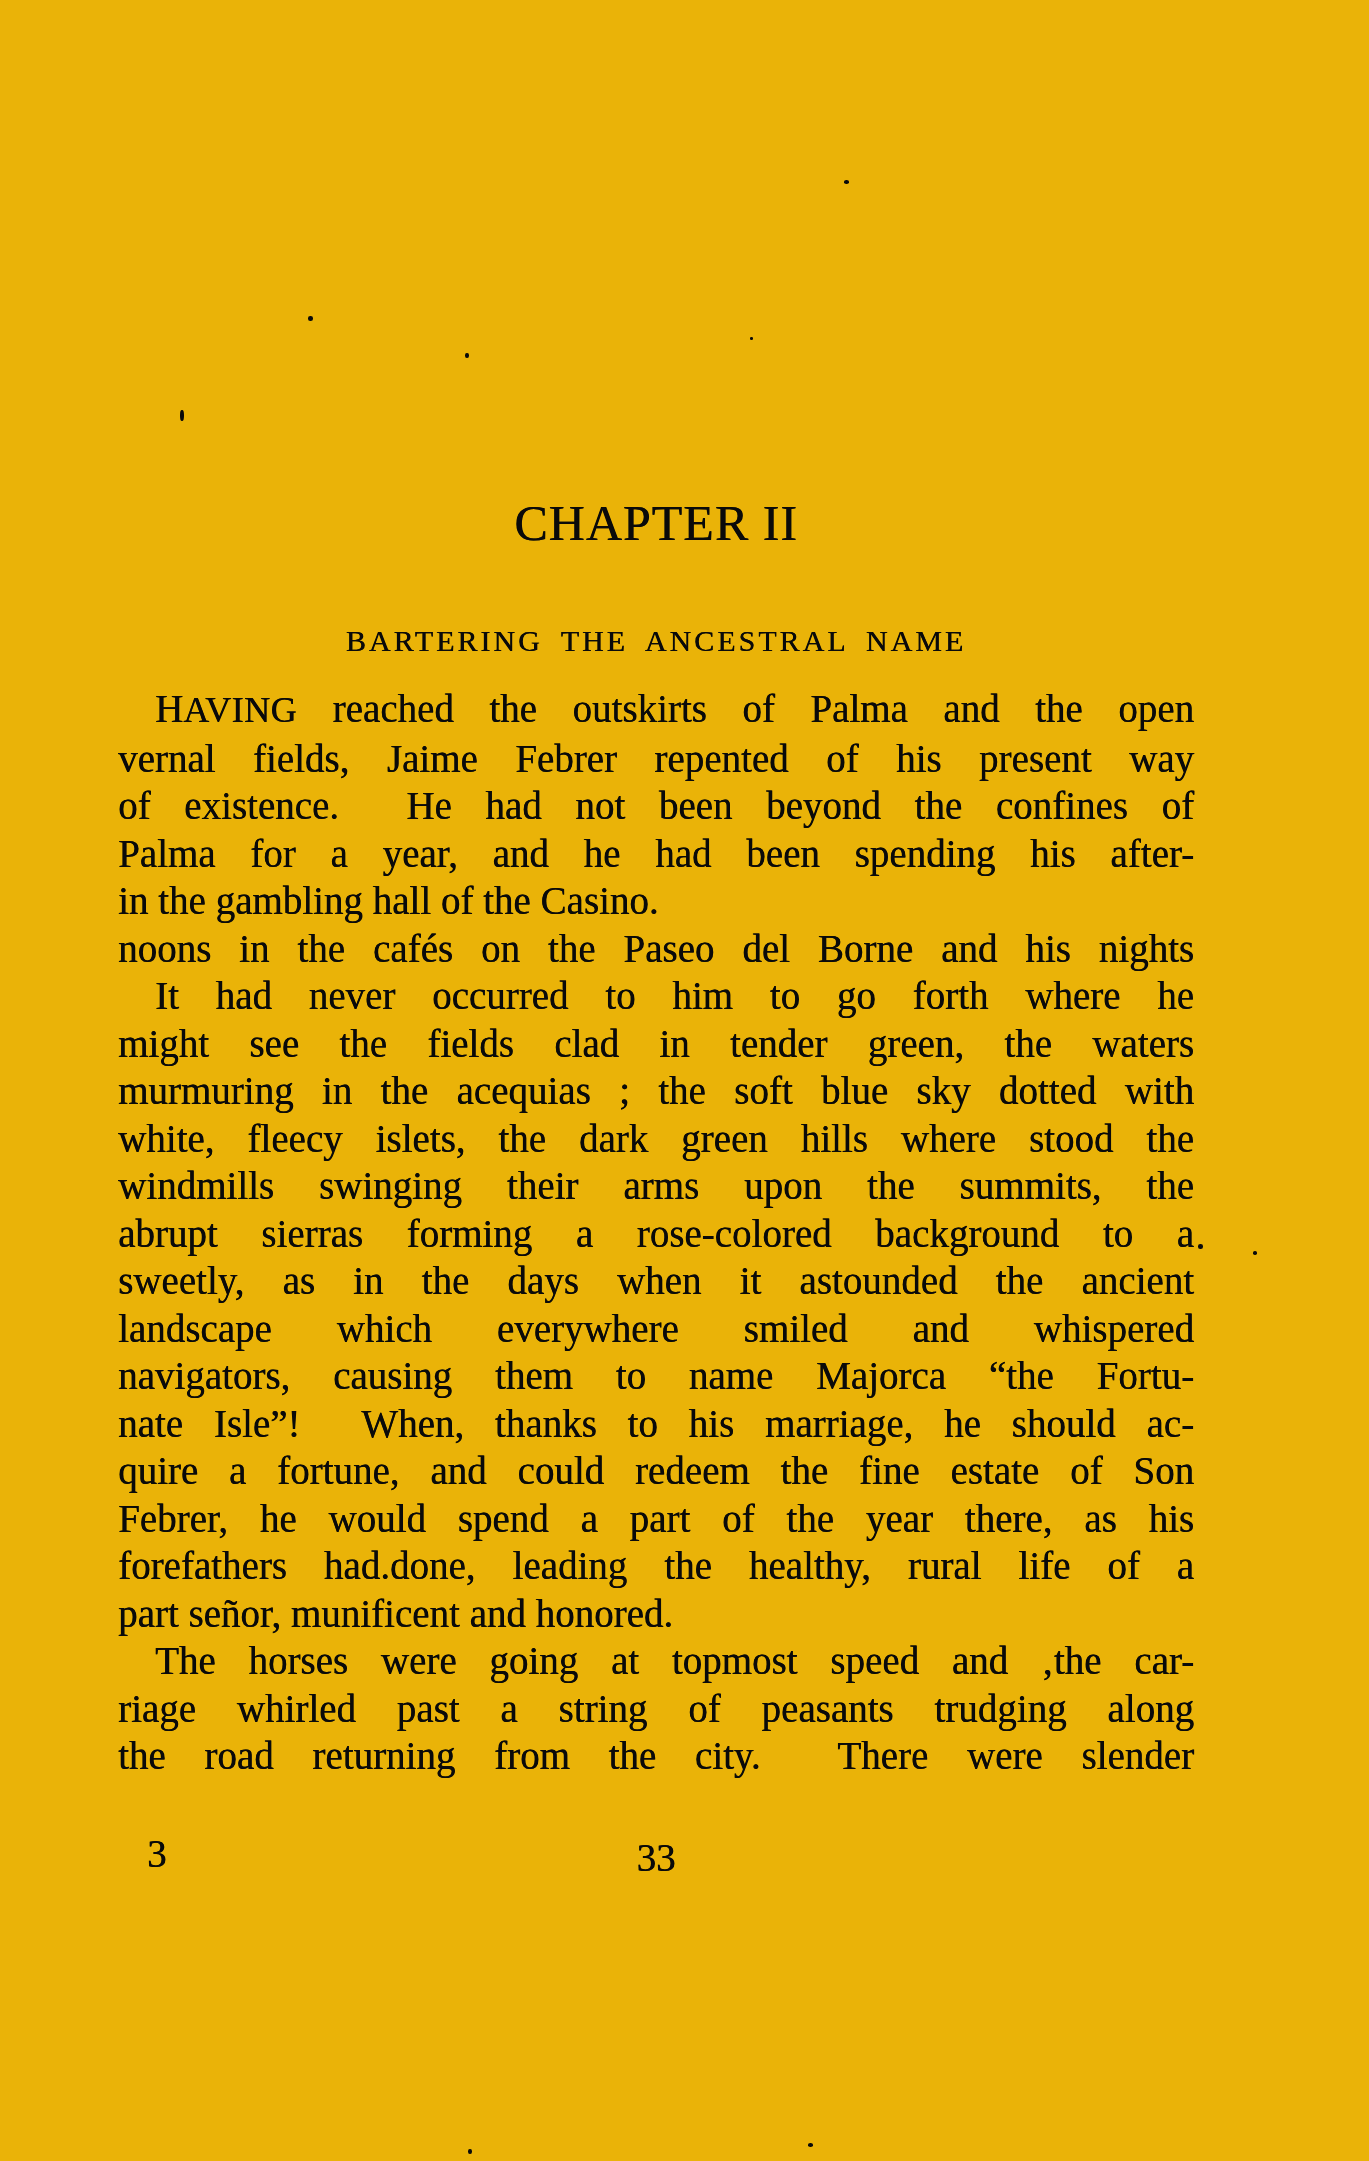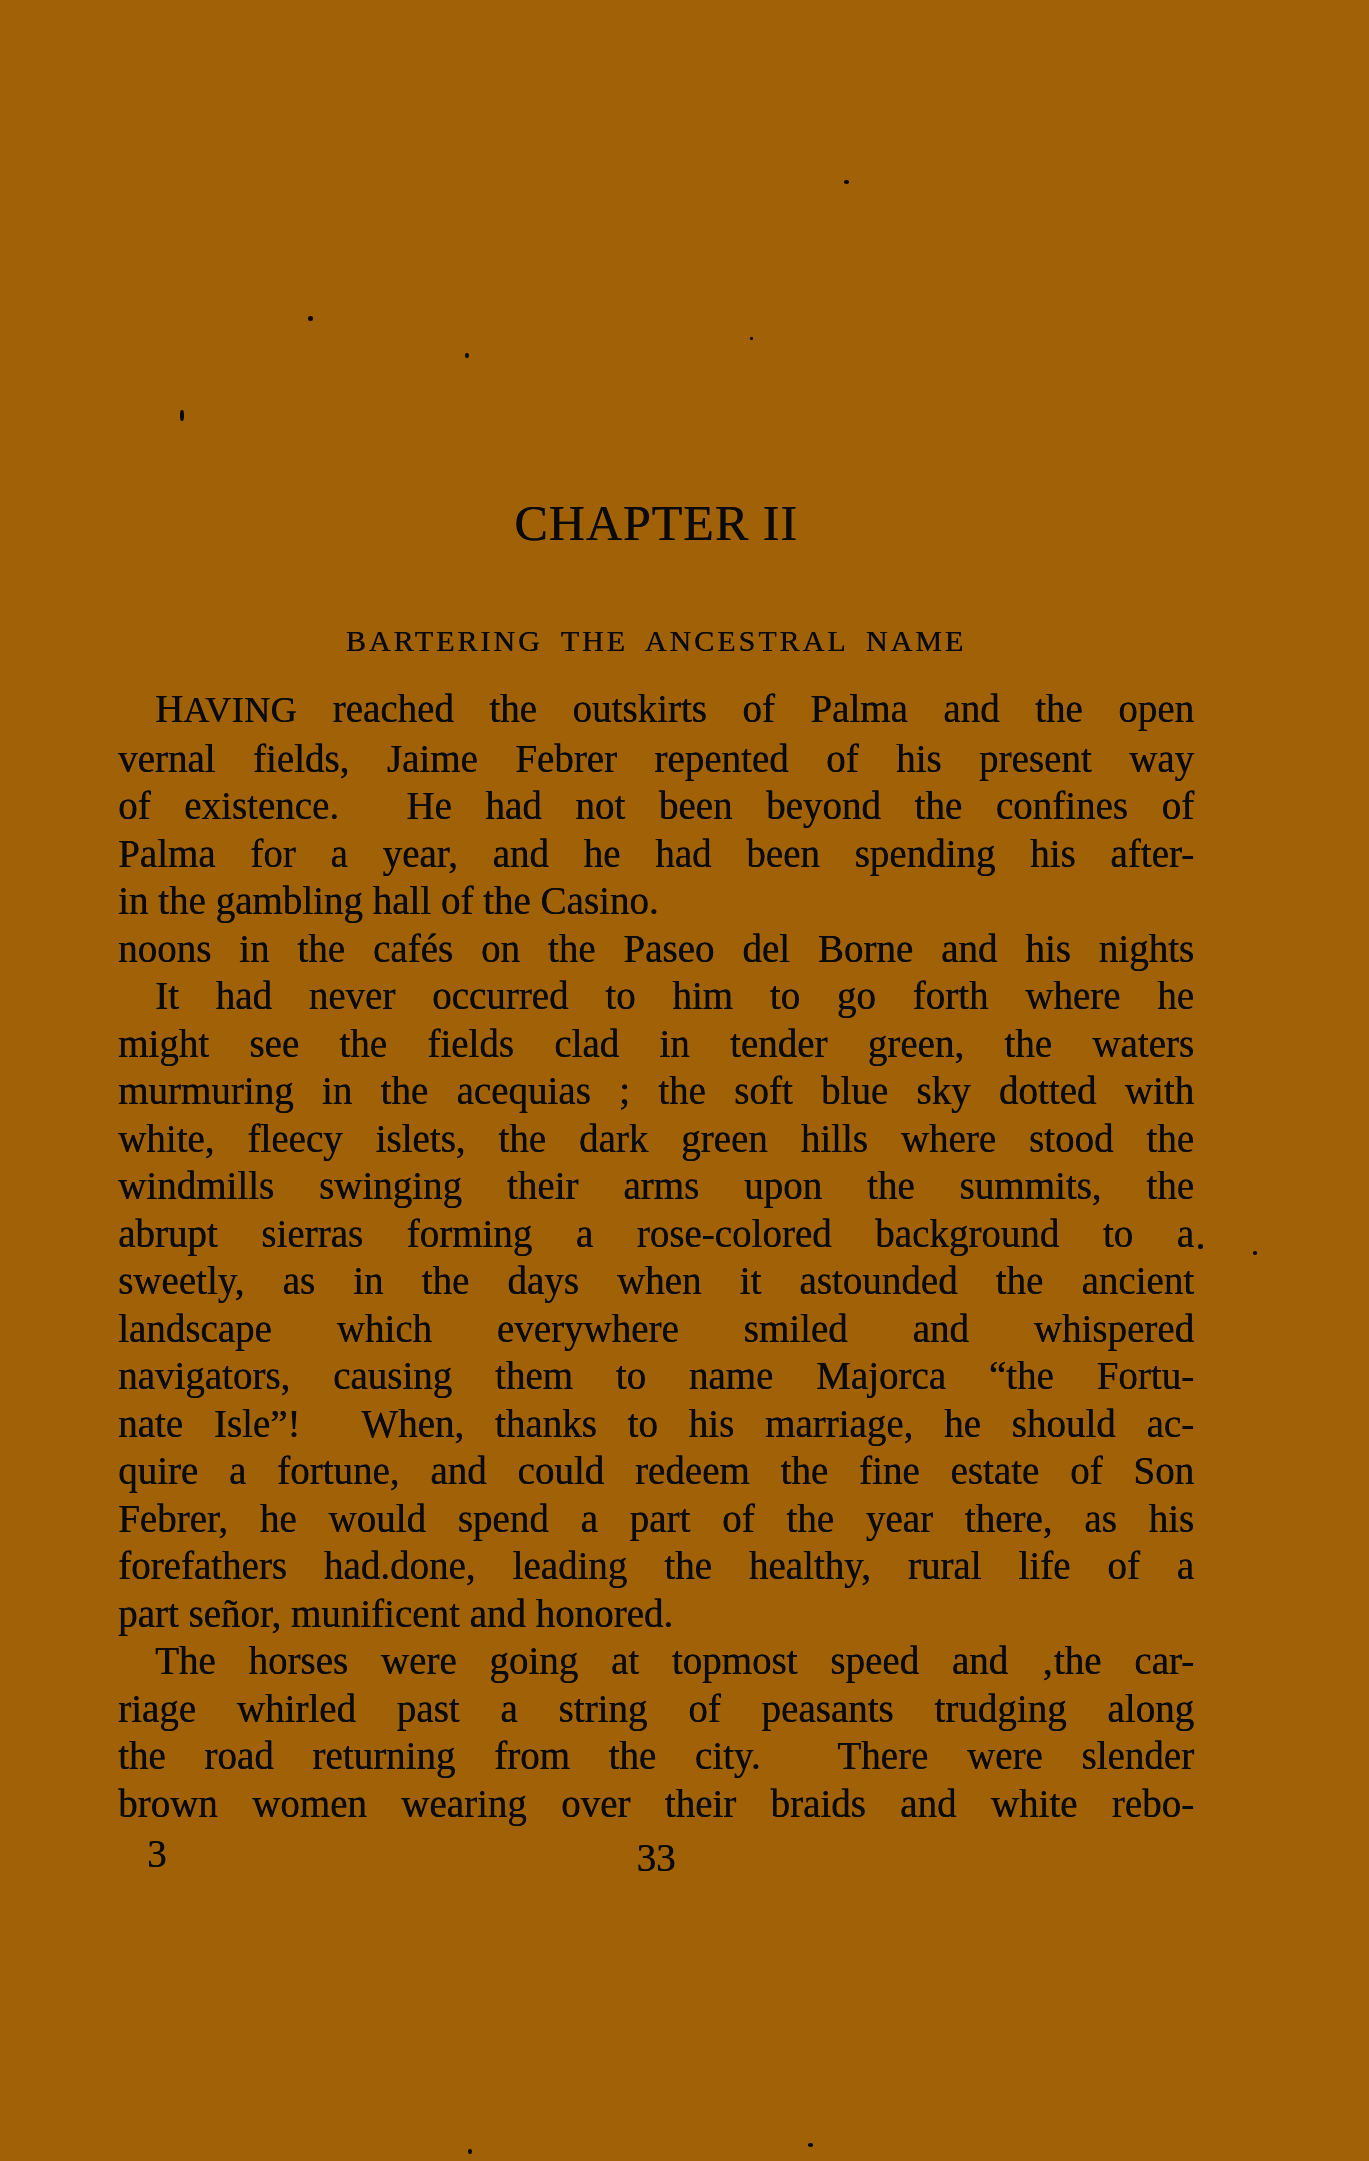--- a/index.html
+++ b/index.html
@@ -1,19 +1,19 @@
 <!DOCTYPE html>
 <html><head>
 <meta charset="utf-8">
 <style>
   html,body{margin:0;padding:0;background:#ffffff;}
   .page{
     position:relative;
     width:1369px;height:2161px;
-    background:#a16207;
+    background:#eab308;
     font-family:"Liberation Serif","DejaVu Serif",serif;
     color:#0a0a0a;
     overflow:hidden;
   }
   .tblock{position:absolute;left:118px;width:1076px;}
   .chapter-title{
     top:497px;margin:0;font-weight:normal;
     font-size:50px;line-height:52px;
     text-align:center;letter-spacing:1px;
     text-shadow:0.5px 0 0 currentColor;
@@ -64,21 +64,20 @@
       <div class="line">landscape which everywhere smiled and whispered</div>
       <div class="line">navigators, causing them to name Majorca “the Fortu-</div>
       <div class="line">nate Isle”!&nbsp; When, thanks to his marriage, he should ac-</div>
       <div class="line">quire a fortune, and could redeem the fine estate of Son</div>
       <div class="line">Febrer, he would spend a part of the year there, as his</div>
       <div class="line">forefathers had.done, leading the healthy, rural life of a</div>
       <div class="line plast">part señor, munificent and honored.</div>
       <div class="line ind">The horses were going at topmost speed and ‚the car-</div>
       <div class="line">riage whirled past a string of peasants trudging along</div>
       <div class="line">the road returning from the city.&nbsp; There were slender</div>
-      <div class="line">brown women wearing over their braids and white rebo-</div>
     </div>
 
   <div class="tblock footer">
     <span class="sig">3</span>
     <span class="pageno">33</span>
   </div>
 <div class="speck" style="left: 308px; top: 316px; width: 5px; height: 5px;"></div>
     <div class="speck" style="left: 465px; top: 353px; width: 4px; height: 5px;"></div>
     <div class="speck" style="left: 180px; top: 410px; width: 4px; height: 11px;"></div>
     <div class="speck" style="left: 844px; top: 180px; width: 5px; height: 4px;"></div>

